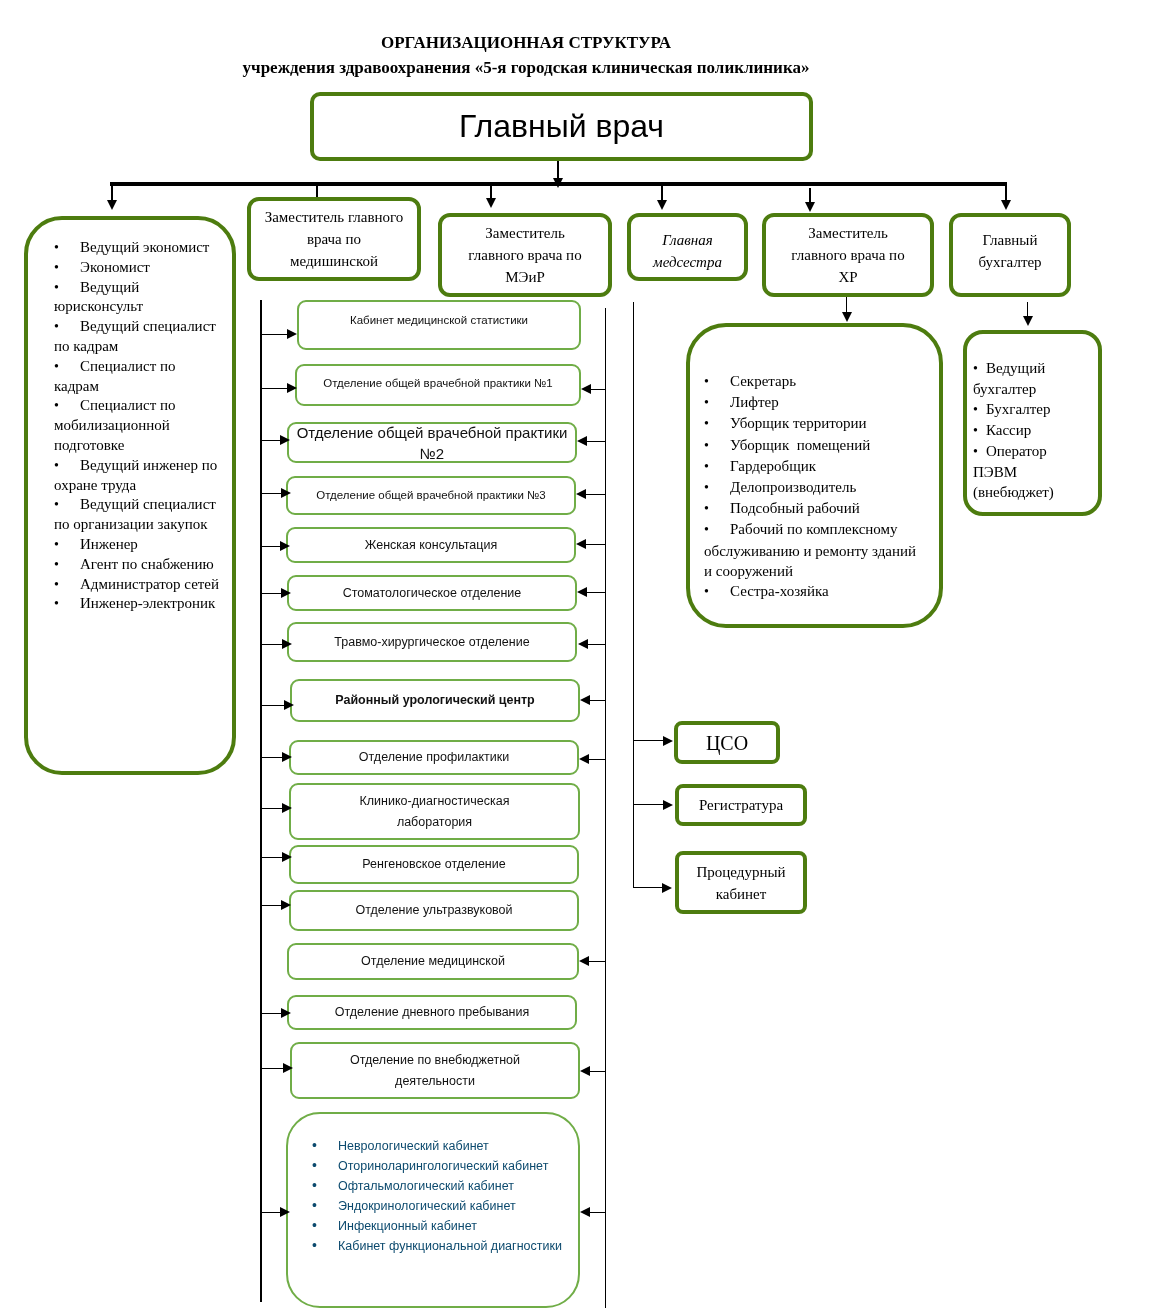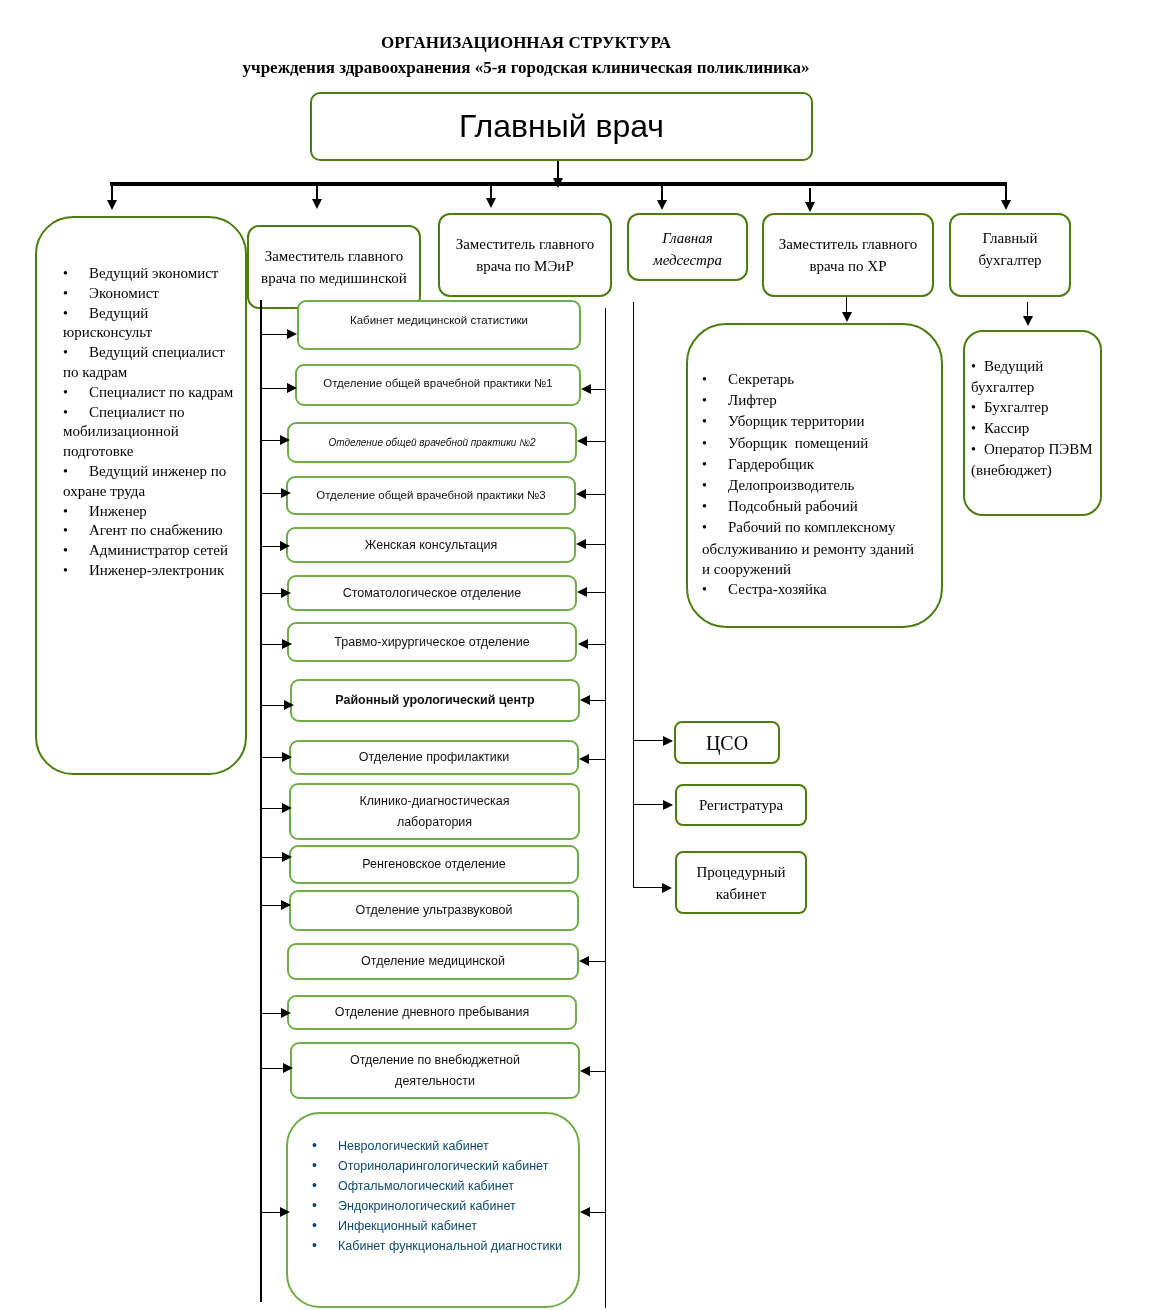--- a/index.html
+++ b/index.html
@@ -1,21 +1,21 @@
 <!DOCTYPE html>
 <html><head>
 <meta charset="utf-8">
 <style>
   html, body { margin: 0; padding: 0; background: #ffffff; }
   body { width: 1152px; height: 1310px; position: relative; overflow: hidden; font-family: "Liberation Serif", serif; color: #000; }
   .abs { position: absolute; }
   .title { left: 0; width: 1052px; text-align: center; font-weight: bold; font-family: "Liberation Serif", serif; }
   #t1 { top: 33px; font-size: 17px; }
   #t2 { top: 58px; font-size: 17px; }
-  .box { position: absolute; box-sizing: border-box; border: 2px solid #4d7c0f; border-radius: 12px; background: #fff; display: flex; align-items: center; justify-content: center; text-align: center; }
+  .box { position: absolute; box-sizing: border-box; border: 4px solid #4d7c0f; border-radius: 12px; background: #fff; display: flex; align-items: center; justify-content: center; text-align: center; }
   .serif { font-family: "Liberation Serif", serif; font-size: 15px; line-height: 22px; }
   .sans { font-family: "Liberation Sans", sans-serif; }
   .gbox { position: absolute; box-sizing: border-box; border: 2px solid #70ad47; border-radius: 9px; background: #fff; display: flex; align-items: center; justify-content: center; text-align: center; font-family: "Liberation Sans", sans-serif; font-size: 12.5px; line-height: 21px; color: #111; }
   .line { position: absolute; background: #000; }
   .arrow-down { position: absolute; width: 0; height: 0; border-left: 5px solid transparent; border-right: 5px solid transparent; border-top: 10px solid #000; }
   .arrow-right { position: absolute; width: 0; height: 0; border-top: 5px solid transparent; border-bottom: 5px solid transparent; border-left: 10px solid #000; }
   .arrow-left { position: absolute; width: 0; height: 0; border-top: 5px solid transparent; border-bottom: 5px solid transparent; border-right: 10px solid #000; }
   ul.blist { list-style: none; margin: 0; padding: 0; text-align: left; }
   ul.blist li::before { content: "\2022"; display: inline-block; width: 26px; font-size: 14px; }
   .leftlist { font-family: "Liberation Serif", serif; font-size: 15px; line-height: 19.8px; }
@@ -44,37 +44,38 @@
 <div class="arrow-down" style="left:312px; top:199px;"></div>
 <div class="line" style="left:490px; top:185px; width:2px; height:15px;"></div>
 <div class="arrow-down" style="left:486px; top:198px;"></div>
 <div class="line" style="left:661px; top:186px; width:2px; height:16px;"></div>
 <div class="arrow-down" style="left:657px; top:200px;"></div>
 <div class="line" style="left:809px; top:188px; width:2px; height:16px;"></div>
 <div class="arrow-down" style="left:805px; top:202px;"></div>
 <div class="line" style="left:1005px; top:185px; width:2px; height:17px;"></div>
 <div class="arrow-down" style="left:1001px; top:200px;"></div>
 
-<div class="box" style="left:35px; top:216px; width:212px; height:559px; border-radius:38px; align-items:flex-start; justify-content:flex-start; padding:46px 10px 0 26px;">
+<div class="box" style="left:24px; top:216px; width:212px; height:559px; border-radius:38px; align-items:flex-start; justify-content:flex-start; padding:18px 10px 0 26px;">
   <ul class="blist leftlist">
     <li>Ведущий экономист</li>
     <li>Экономист</li>
     <li>Ведущий юрисконсульт</li>
     <li>Ведущий специалист по кадрам</li>
     <li>Специалист по кадрам</li>
     <li>Специалист по мобилизационной подготовке</li>
     <li>Ведущий инженер по охране труда</li>
+    <li>Ведущий специалист по организации закупок</li>
     <li>Инженер</li>
     <li>Агент по снабжению</li>
     <li>Администратор сетей</li>
     <li>Инженер-электроник</li>
   </ul>
 </div>
 
-<div class="box serif" style="left:247px; top:225px; width:174px; height:84px; padding:0 12px;">
+<div class="box serif" style="left:247px; top:197px; width:174px; height:84px; padding:0 12px;">
   <span>Заместитель главного врача по медишинской</span>
 </div>
 <div class="box serif" style="left:438px; top:213px; width:174px; height:84px; padding:6px 14px;">
   <span>Заместитель главного врача по МЭиР</span>
 </div>
 <div class="box serif" style="left:627px; top:213px; width:121px; height:68px; align-items:flex-start; padding:12px 8px 0;font-style:italic;">
   <span>Главная медсестра</span>
 </div>
 <div class="box serif" style="left:762px; top:213px; width:172px; height:84px; padding:6px 14px;">
   <span>Заместитель главного врача по ХР</span>
@@ -87,21 +88,21 @@
 <div class="line" style="left:605px; top:308px; width:1px; height:1000px;"></div>
 <div class="line" style="left:633px; top:302px; width:1px; height:586px;"></div>
 
 <div class="gbox" style="left:297px; top:300px; width:284px; height:50px; align-items:flex-start; padding-top:8px;">
     <span style="font-size:11.5px;">Кабинет медицинской статистики</span>
   </div>
 <div class="gbox" style="left:295px; top:364px; width:286px; height:42px; overflow:hidden; align-items:flex-start; padding-top:7px;">
     <span style="font-size:11.5px; padding:0 18px;">Отделение общей врачебной практики №1</span>
   </div>
 <div class="gbox" style="left:287px; top:422px; width:290px; height:41px;">
-    <span style="font-size:10px;font-style:italic;">Отделение общей врачебной практики №2</span>
+    <span style="font-size:15px;">Отделение общей врачебной практики №2</span>
   </div>
 <div class="gbox" style="left:286px; top:476px; width:290px; height:39px;">
     <span style="font-size:11.5px;">Отделение общей врачебной практики №3</span>
   </div>
 <div class="gbox" style="left:286px; top:527px; width:290px; height:36px;">
     <span>Женская консультация</span>
   </div>
 <div class="gbox" style="left:287px; top:575px; width:290px; height:36px;">
     <span>Стоматологическое отделение</span>
   </div>

